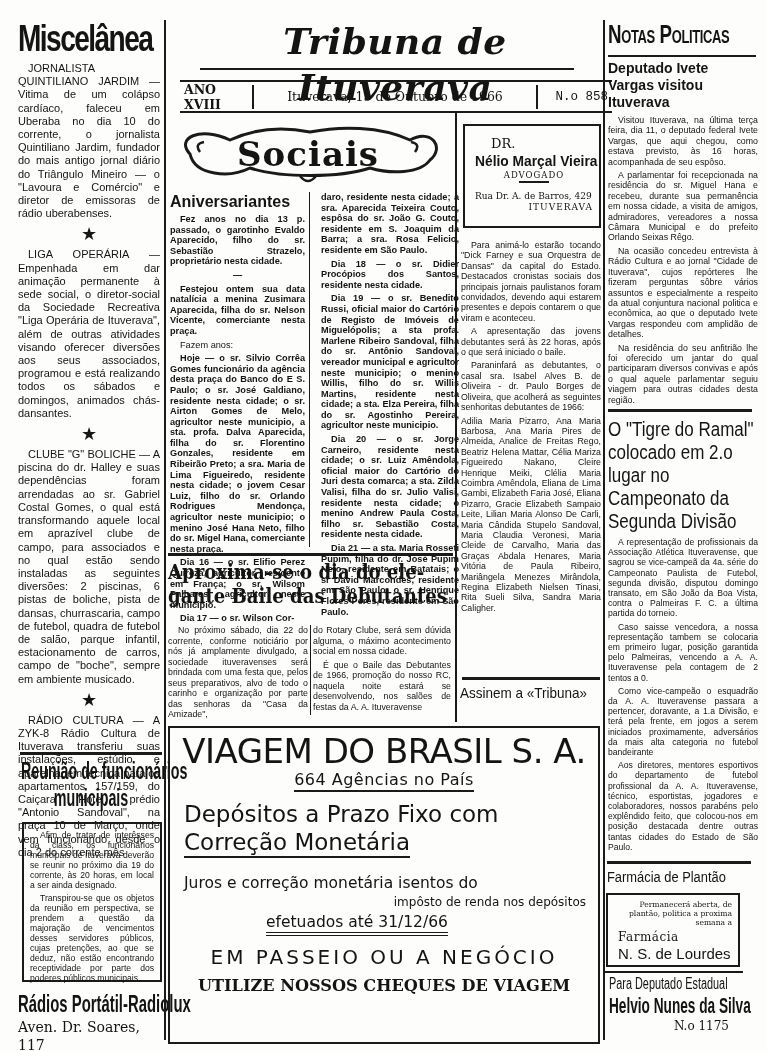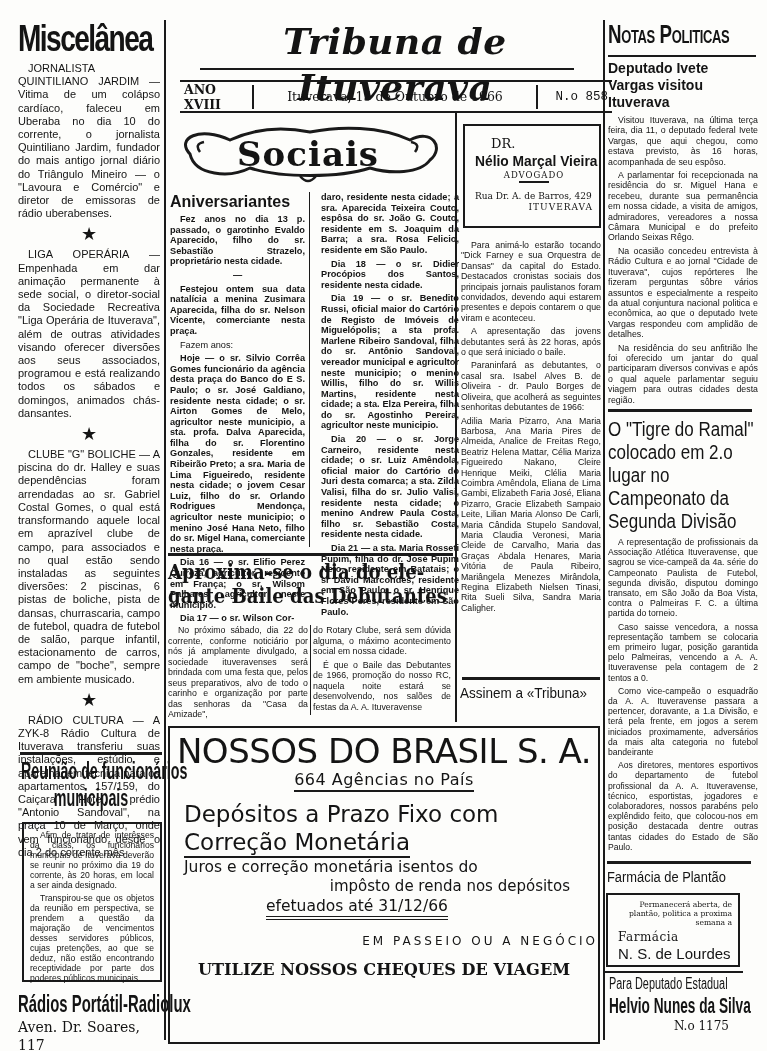--- a/index.html
+++ b/index.html
@@ -131,28 +131,28 @@
 <div class="abs txt" style="left:461px; top:240px; width:140px; font-size:8.8px; line-height:10.4px;">
   <p>Para animá-lo estarão tocando "Dick Farney e sua Orquestra de Dansas" da capital do Estado. Destacados cronistas sociais dos principais jornais paulistanos foram convidados, devendo aqui estarem presentes e depois contarem o que viram e aconteceu.</p>
   <p>A apresentação das jovens debutantes será às 22 horas, após o que será iniciado o baile.</p>
   <p>Paraninfará as debutantes, o casal sra. Isabel Alves B. de Oliveira - dr. Paulo Borges de Oliveira, que acolherá as seguintes senhoritas debutantes de 1966:</p>
   <p style="text-indent:0;">Adilia Maria Pizarro, Ana Maria Barbosa, Ana Maria Pires de Almeida, Analice de Freitas Rego, Beatriz Helena Mattar, Célia Mariza Figueiredo Nakano, Cleire Henrique Meiki, Clélia Maria Coimbra Amêndola, Eliana de Lima Gambi, Elizabeth Faria José, Eliana Pizarro, Gracie Elizabeth Sampaio Leite, Lilian Maria Alonso De Carli, Maria Cândida Stupelo Sandoval, Maria Claudia Veronesi, Maria Cleide de Carvalho, Maria das Graças Abdala Henares, Maria Vitória de Paula Ribeiro, Mariângela Menezes Mirândola, Regina Elizabeth Nielsen Tinasi, Rita Sueli Silva, Sandra Maria Caligher.</p>
 </div>
 <div class="rule" style="left:462px; top:677px; width:138px; height:3px;"></div>
 <div class="abs" style="left:460px; top:683px; width:142px; font-family:'Liberation Sans',sans-serif; font-size:15px; line-height:20px; white-space:nowrap; transform:scaleX(0.9); transform-origin:left top;">Assinem a «Tribuna»</div>
 
 <div class="abs" id="banco-ad">
-  <div style="font-size:34px; line-height:38px; margin-top:4px; letter-spacing:-0.5px;">NOSSOS DO BRASIL S. A.</div>
+  <div style="font-size:34px; line-height:38px; margin-top:4px; letter-spacing:-0.5px;">VIAGEM DO BRASIL S. A.</div>
   <div style="font-size:16px; line-height:20px; display:inline-block; border-bottom:2px solid #1a1a1a; letter-spacing:0.5px;">664 Agências no País</div>
   <div style="font-size:23px; line-height:28px; margin-top:8px; text-align:left; padding-left:14px;">Depósitos a Prazo Fixo com</div>
   <div style="text-align:left; padding-left:14px;"><span style="font-size:23px; line-height:28px; display:inline-block; border-bottom:2px solid #1a1a1a;">Correção Monetária</span></div>
-  <div style="font-size:15.5px; line-height:19px; margin-top:0; text-align:left; padding-left:14px; white-space:nowrap;">Juros e correção monetária isentos do</div>
-  <div style="font-size:15px; line-height:19px; text-align:right; padding-right:28px;">impôsto de renda nos depósitos</div>
+  <div style="font-size:15.5px; line-height:19px; margin-top:16px; text-align:left; padding-left:14px; white-space:nowrap;">Juros e correção monetária isentos do</div>
+  <div style="font-size:12px; line-height:19px; text-align:right; padding-right:12px;">impôsto de renda nos depósitos</div>
   <div style="text-align:left; padding-left:96px;"><span style="font-size:15.5px; line-height:19px; display:inline-block; border-bottom:4px double #1a1a1a;">efetuados até 31/12/66</span></div>
-  <div style="font-size:12px; line-height:22px; margin-top:10px; letter-spacing:3px;text-align:right;">EM PASSEIO OU A NEGÓCIO</div>
+  <div style="font-size:20px; line-height:22px; margin-top:10px; letter-spacing:3px;">EM PASSEIO OU A NEGÓCIO</div>
   <div style="font-family:'DejaVu Serif',serif; font-weight:bold; font-size:17px; line-height:22px; margin-top:6px; white-space:nowrap; transform:scaleX(0.95);">UTILIZE NOSSOS CHEQUES DE VIAGEM</div>
 </div>
 
 <div class="abs" id="right-col">
   <div id="notas-title"><span>N</span><span class="small">OTAS</span> <span>P</span><span class="small">OLITICAS</span></div>
   <div class="rule" style="position:relative; width:148px; height:2px; margin:2px 0 3px;"></div>
   <div style="font-family:'Liberation Sans',sans-serif; font-weight:bold; font-size:14px; line-height:17px;">Deputado Ivete Vargas visitou Ituverava</div>
   <div class="txt" style="margin-top:4px; font-size:8.8px; line-height:10.4px;">
     <p>Visitou Ituverava, na última terça feira, dia 11, o deputado federal Ivete Vargas, que aqui chegou, como estava previsto, às 16 horas, acompanhada de seu espôso.</p>
     <p>A parlamentar foi recepcionada na residência do sr. Miguel Hana e recebeu, durante sua permanência em nossa cidade, a visita de amigos, admiradores, vereadores a nossa Câmara Municipal e do prefeito Orlando Seixas Rêgo.</p>

